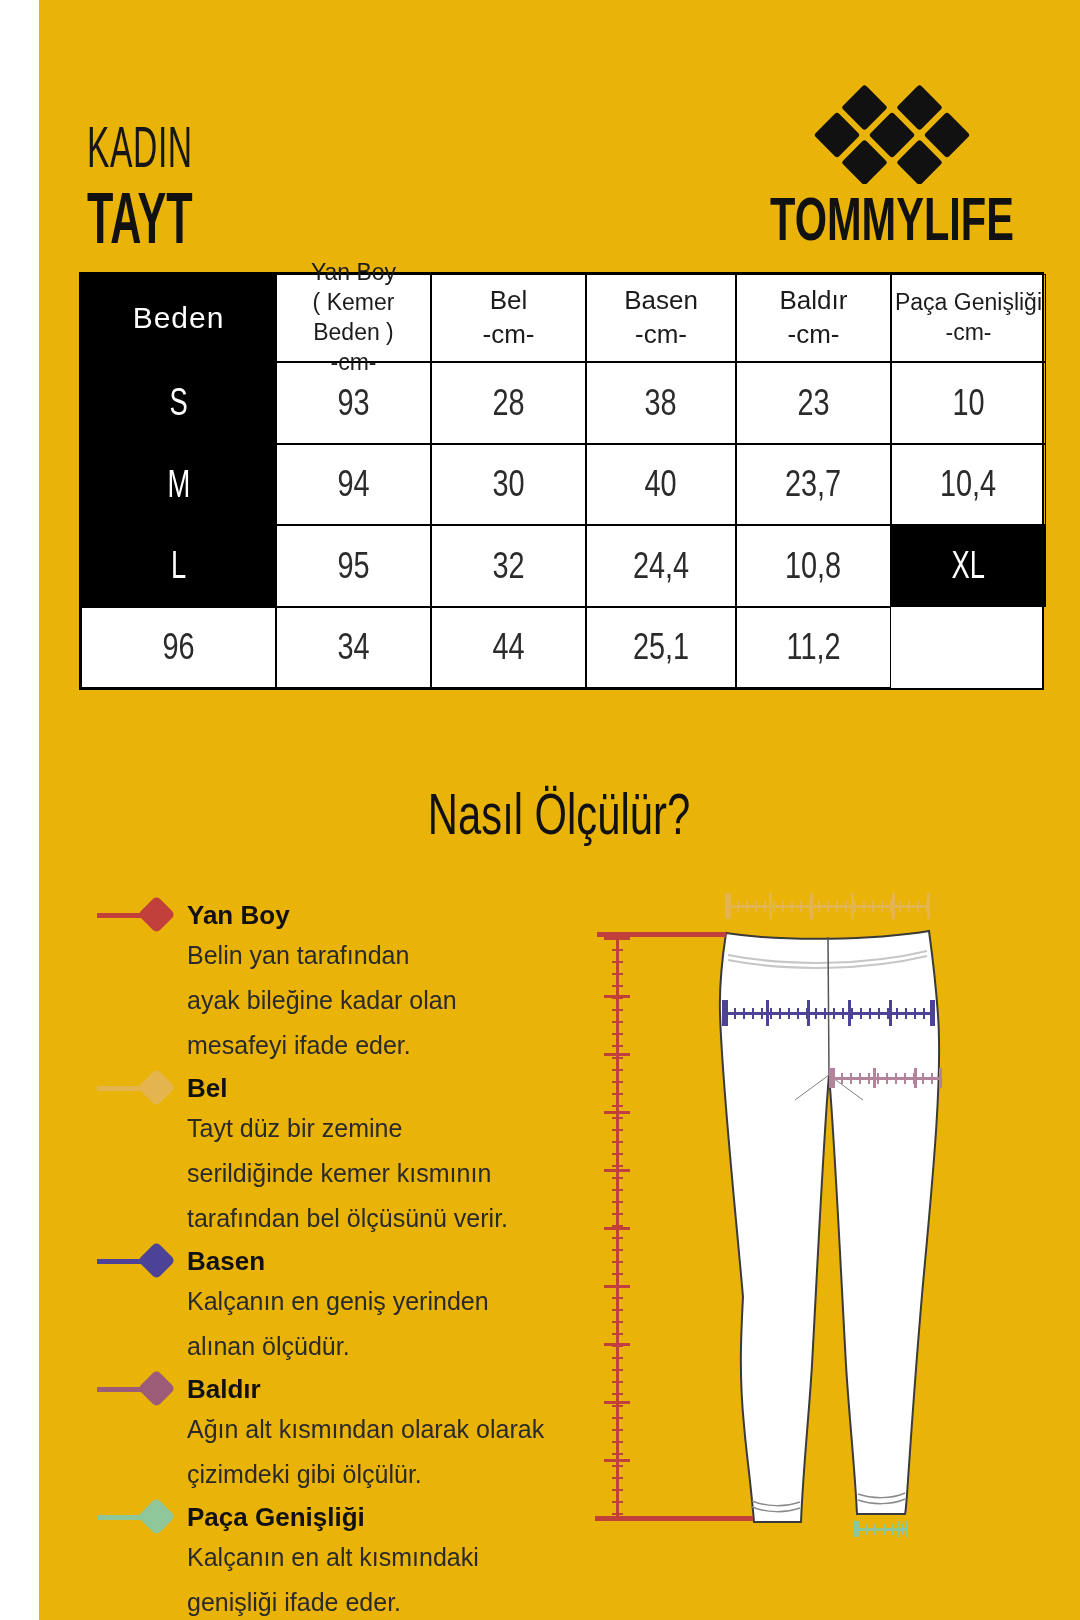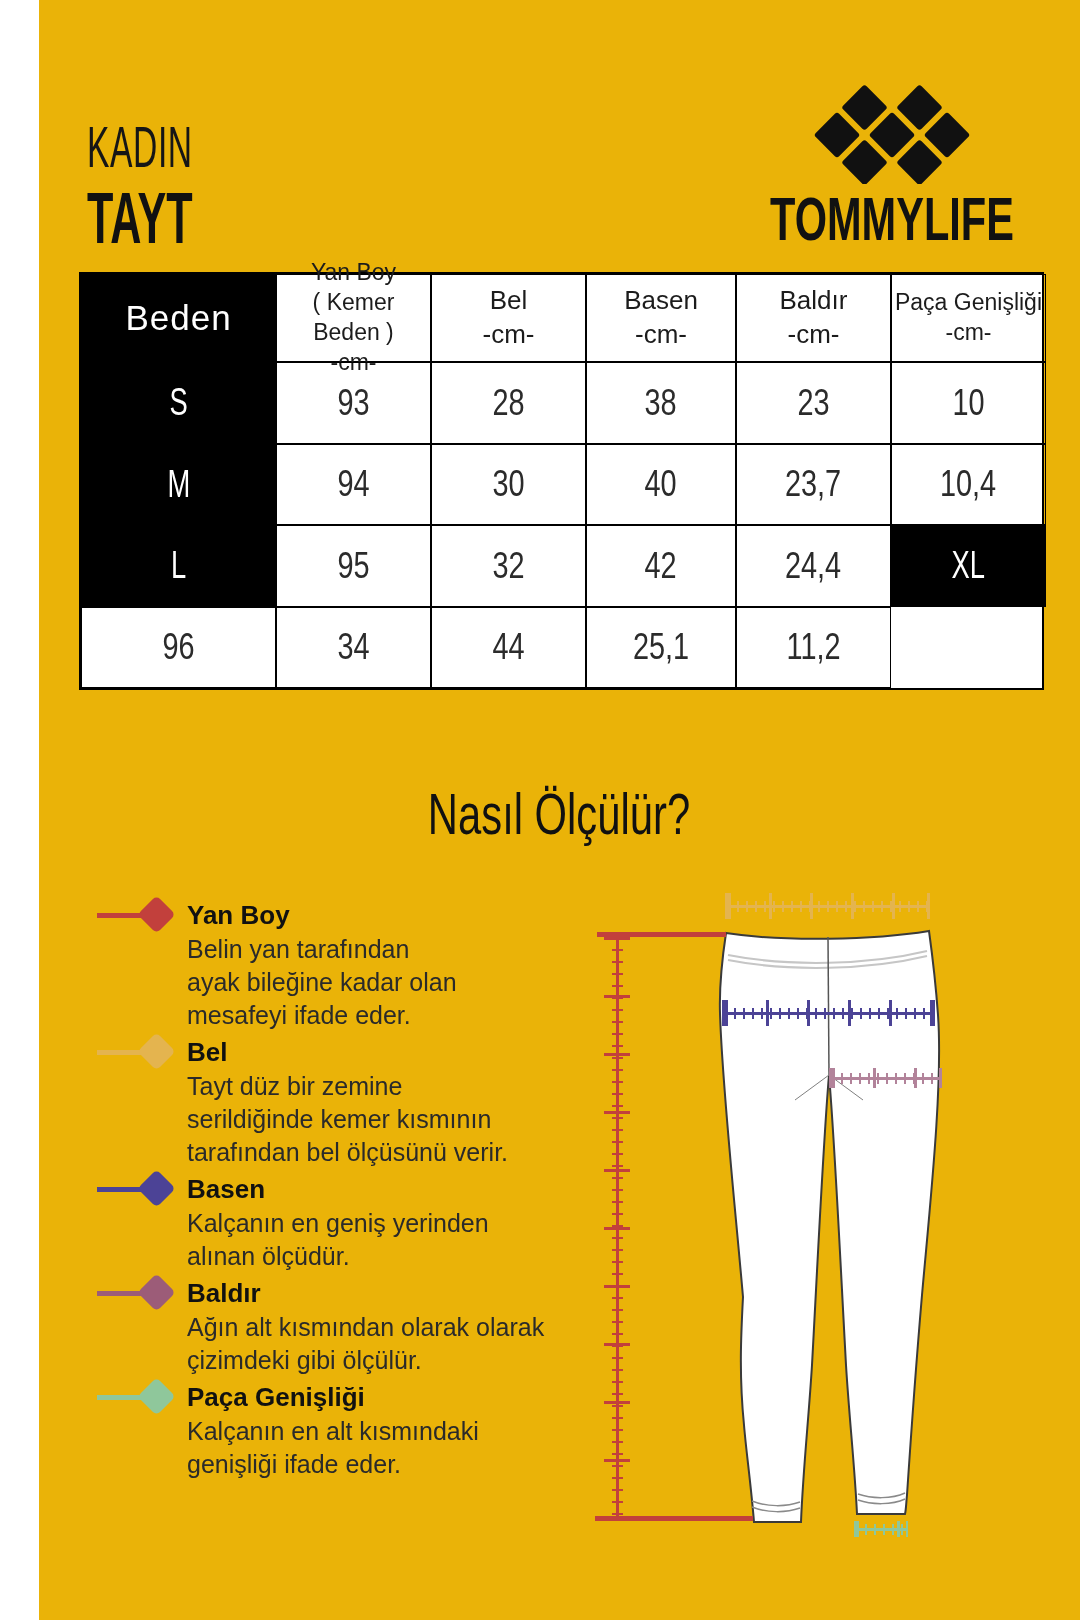--- a/index.html
+++ b/index.html
@@ -35,41 +35,41 @@
     display:grid; grid-template-columns:195px 155px 155px 150px 155px 155px;
     grid-template-rows:88px repeat(4, 1fr);
     border:2px solid #000; box-sizing:border-box; background:#fff;
   }
   .size-table > div {
     border:1.5px solid #000; box-sizing:border-box;
     display:flex; flex-direction:column; align-items:center; justify-content:center;
     text-align:center;
   }
   .cell-dark { background:#000; color:#fff; }
-  .corner-label { font-size:35px; letter-spacing:1px; color:#fff; }
+  .corner-label { font-size:30px; letter-spacing:1px; color:#fff; }
   .hdr-line  { font-size:26px; line-height:1.3; color:#1c1c1c; }
   .hdr-line.sm { font-size:23px; }
   .size-letter { font-size:38px; font-weight:400; transform:scaleX(.72); color:#fff; }
   .num { font-size:37px; font-weight:500; transform:scaleX(.78); color:#2b2b2b; white-space:nowrap; }
 
   
   .measure-title {
     position:absolute; left:0; top:780px; width:1040px; text-align:center;
     font-size:58px; font-weight:500; transform:scaleX(.72); transform-origin:center;
     color:#111; white-space:nowrap;
   }
   .legend { position:absolute; left:58px; top:898px; width:500px; }
   .legend-item { position:relative; padding-left:90px; margin-bottom:3px; }
   .legend-line { position:absolute; left:0; top:15px; width:58px; height:5px; }
   .legend-diamond {
     position:absolute; left:46px; top:3px; width:27px; height:27px;
     border-radius:5px; transform:rotate(45deg);
   }
   .legend-name { font-size:26px; font-weight:700; line-height:35px; color:#111; }
-  .legend-desc { font-size:25px; line-height:33px; white-space:pre-line; color:#2a2a2a; }
+  .legend-desc { font-size:25px; line-height:45px; white-space:pre-line; color:#2a2a2a; }
 
   .bg-yanboy { background:#c2403c; }
   .bg-bel    { background:#e4b44f; }
   .bg-basen  { background:#4c4396; }
   .bg-baldir { background:#9c5c78; }
   .bg-paca   { background:#8fc79b; }
 
   
   .ruler-h {
     position:absolute; box-sizing:border-box;
@@ -194,24 +194,24 @@
     <div class="cell-dark">
         <span class="size-letter">L</span>
       </div>
     <div>
         <span class="num">95</span>
       </div>
     <div>
         <span class="num">32</span>
       </div>
     <div>
-        <span class="num">42</span>
-      </div>
-    <div>
         <span class="num">24,4</span>
+      </div>
+    <div>
+        <span class="num">10,8</span>
       </div>
 
     <div class="cell-dark">
         <span class="size-letter">XL</span>
       </div>
     <div>
         <span class="num">96</span>
       </div>
     <div>
         <span class="num">34</span>

